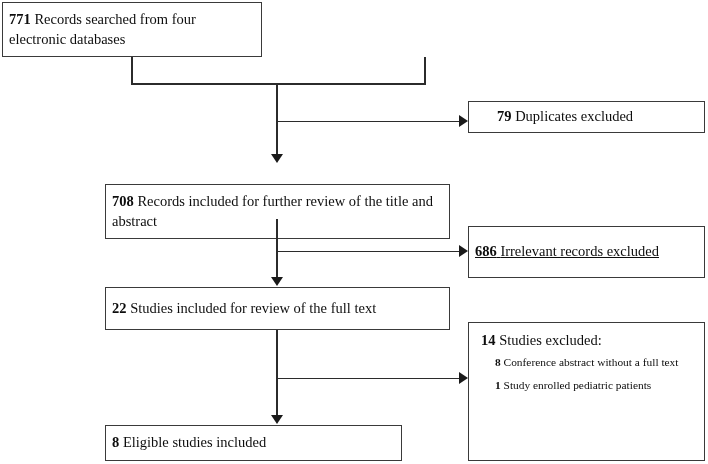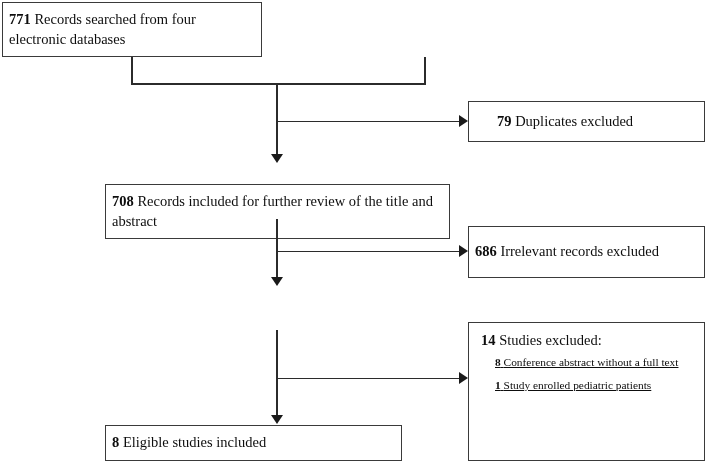--- a/index.html
+++ b/index.html
@@ -32,23 +32,23 @@
     font-weight: bold;
   }
   .box-text {
     display: block;
     width: 100%;
   }
 
   
   #box-records-searched { left: 2px;   top: 2px;   width: 260px; height: 55px; }
   #box-references-retrieved { left: 318px; top: 2px; width: 216px; height: 55px; }
-  #box-duplicates-excluded { left: 468px; top: 101px; width: 237px; height: 41px; padding-left: 28px; }
+  #box-duplicates-excluded { left: 468px; top: 101px; width: 237px; height: 32px; padding-left: 28px; }
   #box-records-included { left: 105px; top: 164px; width: 345px; height: 55px; margin-top: 20px; }
-  #box-irrelevant-excluded { left: 468px; top: 226px; width: 237px; height: 52px; }
+  #box-irrelevant-excluded { left: 468px; top: 226px; width: 237px; height: 52px; text-decoration: underline; }
   #box-studies-fulltext { left: 105px; top: 287px; width: 345px; height: 43px; }
   #box-studies-excluded {
     left: 468px; top: 322px; width: 237px; height: 139px;
     display: block;
     padding: 7px 8px 12px 10px;
     text-align: left;
   }
   #box-eligible-studies { left: 105px; top: 425px; width: 297px; height: 36px; }
 
   .excl-title {
@@ -60,21 +60,20 @@
     margin: 0;
     padding: 0;
     list-style: none;
   }
   .excl-list li {
     font-size: 11.4px;
     line-height: 1.18;
     margin: 0 0 3px 16px;
     padding: 3px 0;
     white-space: nowrap;
-    text-decoration: underline;
   }
 
   
   .conn {
     position: absolute;
     background: #2b2b2b;
   }
   .v { width: 1.8px; }
   .h { height: 1.8px; }
   .arrow-down {
@@ -121,20 +120,23 @@
 
   <div class="conn v" style="left:276px; top:219px; height:60px;"></div>
   <div class="arrow-down" style="left:271px; top:277px;"></div>
   <div class="conn h" style="left:276px; top:250.5px; width:185px;"></div>
   <div class="arrow-right" style="left:459px; top:245px;"></div>
 
   <div class="flow-box" id="box-irrelevant-excluded">
     <span class="box-text"><span class="num">686</span> <span>Irrelevant records excluded</span></span>
   </div>
 
+  <div class="flow-box" id="box-studies-fulltext">
+    <span class="box-text"><span class="num">22</span> <span>Studies included for review of the full text</span></span>
+  </div>
 
   <div class="conn v" style="left:276px; top:330px; height:87px;"></div>
   <div class="arrow-down" style="left:271px; top:415px;"></div>
   <div class="conn h" style="left:276px; top:377.5px; width:185px;"></div>
   <div class="arrow-right" style="left:459px; top:372px;"></div>
 
   <div class="flow-box" id="box-studies-excluded">
     <div class="excl-title"><span class="num">14</span> <span>Studies excluded:</span></div>
     <ul class="excl-list">
       <li><span class="num">8</span> <span>Conference abstract without a full text</span></li>

